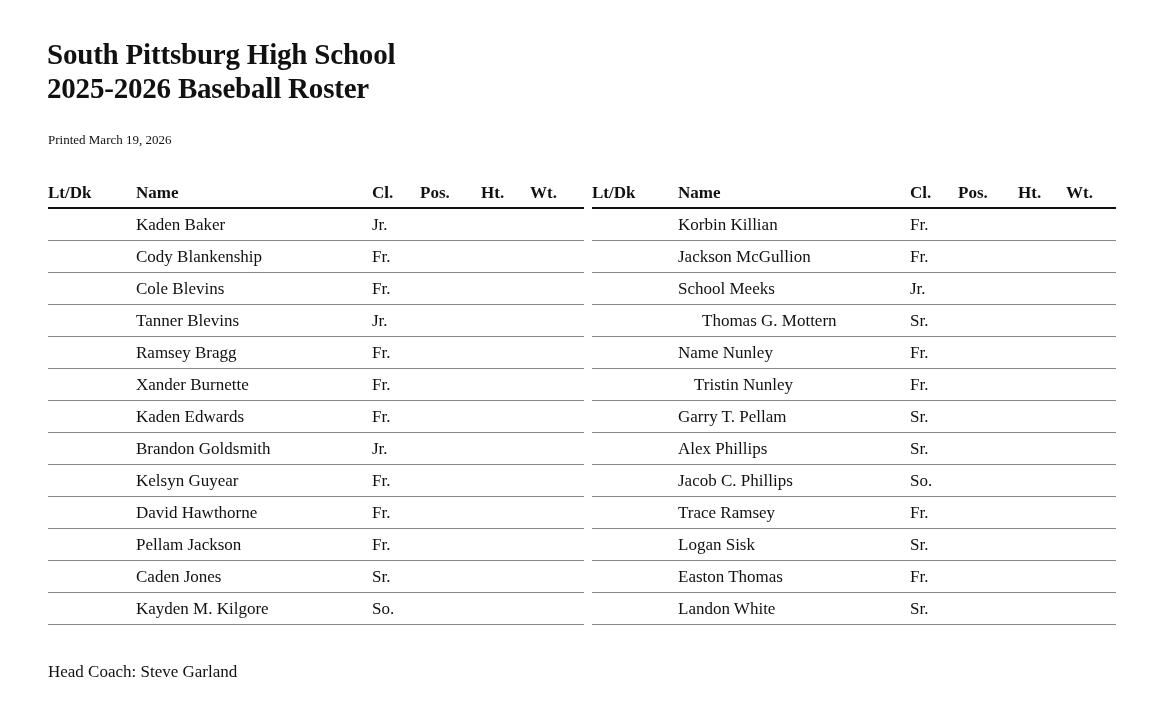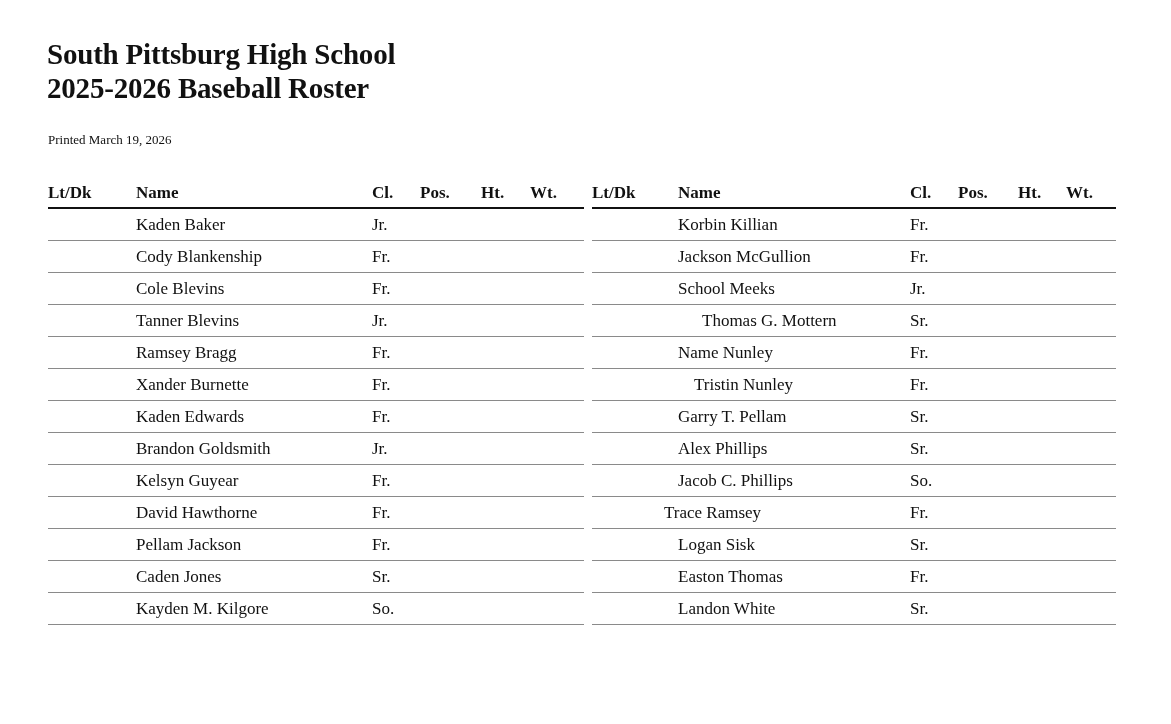--- a/index.html
+++ b/index.html
@@ -246,21 +246,21 @@
         <div class="row">
           <span style="left: 0px;"></span>
           <span style="left: 86px;">Jacob C. Phillips</span>
           <span style="left: 318px;">So.</span>
           <span style="left: 366px;"></span>
           <span style="left: 426px;"></span>
           <span style="left: 474px;"></span>
         </div>
         <div class="row">
           <span style="left: 0px;"></span>
-          <span style="left: 72px;">Trace Ramsey</span>
+          <span style="left: 86px;">Trace Ramsey</span>
           <span style="left: 318px;">Fr.</span>
           <span style="left: 366px;"></span>
           <span style="left: 426px;"></span>
           <span style="left: 474px;"></span>
         </div>
         <div class="row">
           <span style="left: 0px;"></span>
           <span style="left: 86px;">Logan Sisk</span>
           <span style="left: 318px;">Sr.</span>
           <span style="left: 366px;"></span>
@@ -279,13 +279,14 @@
           <span style="left: 0px;"></span>
           <span style="left: 86px;">Landon White</span>
           <span style="left: 318px;">Sr.</span>
           <span style="left: 366px;"></span>
           <span style="left: 426px;"></span>
           <span style="left: 474px;"></span>
         </div>
       </div>
   </div>
 
+  <div class="coach">Head Coach: Steve Garland</div>
 </div>
 
 </body></html>

